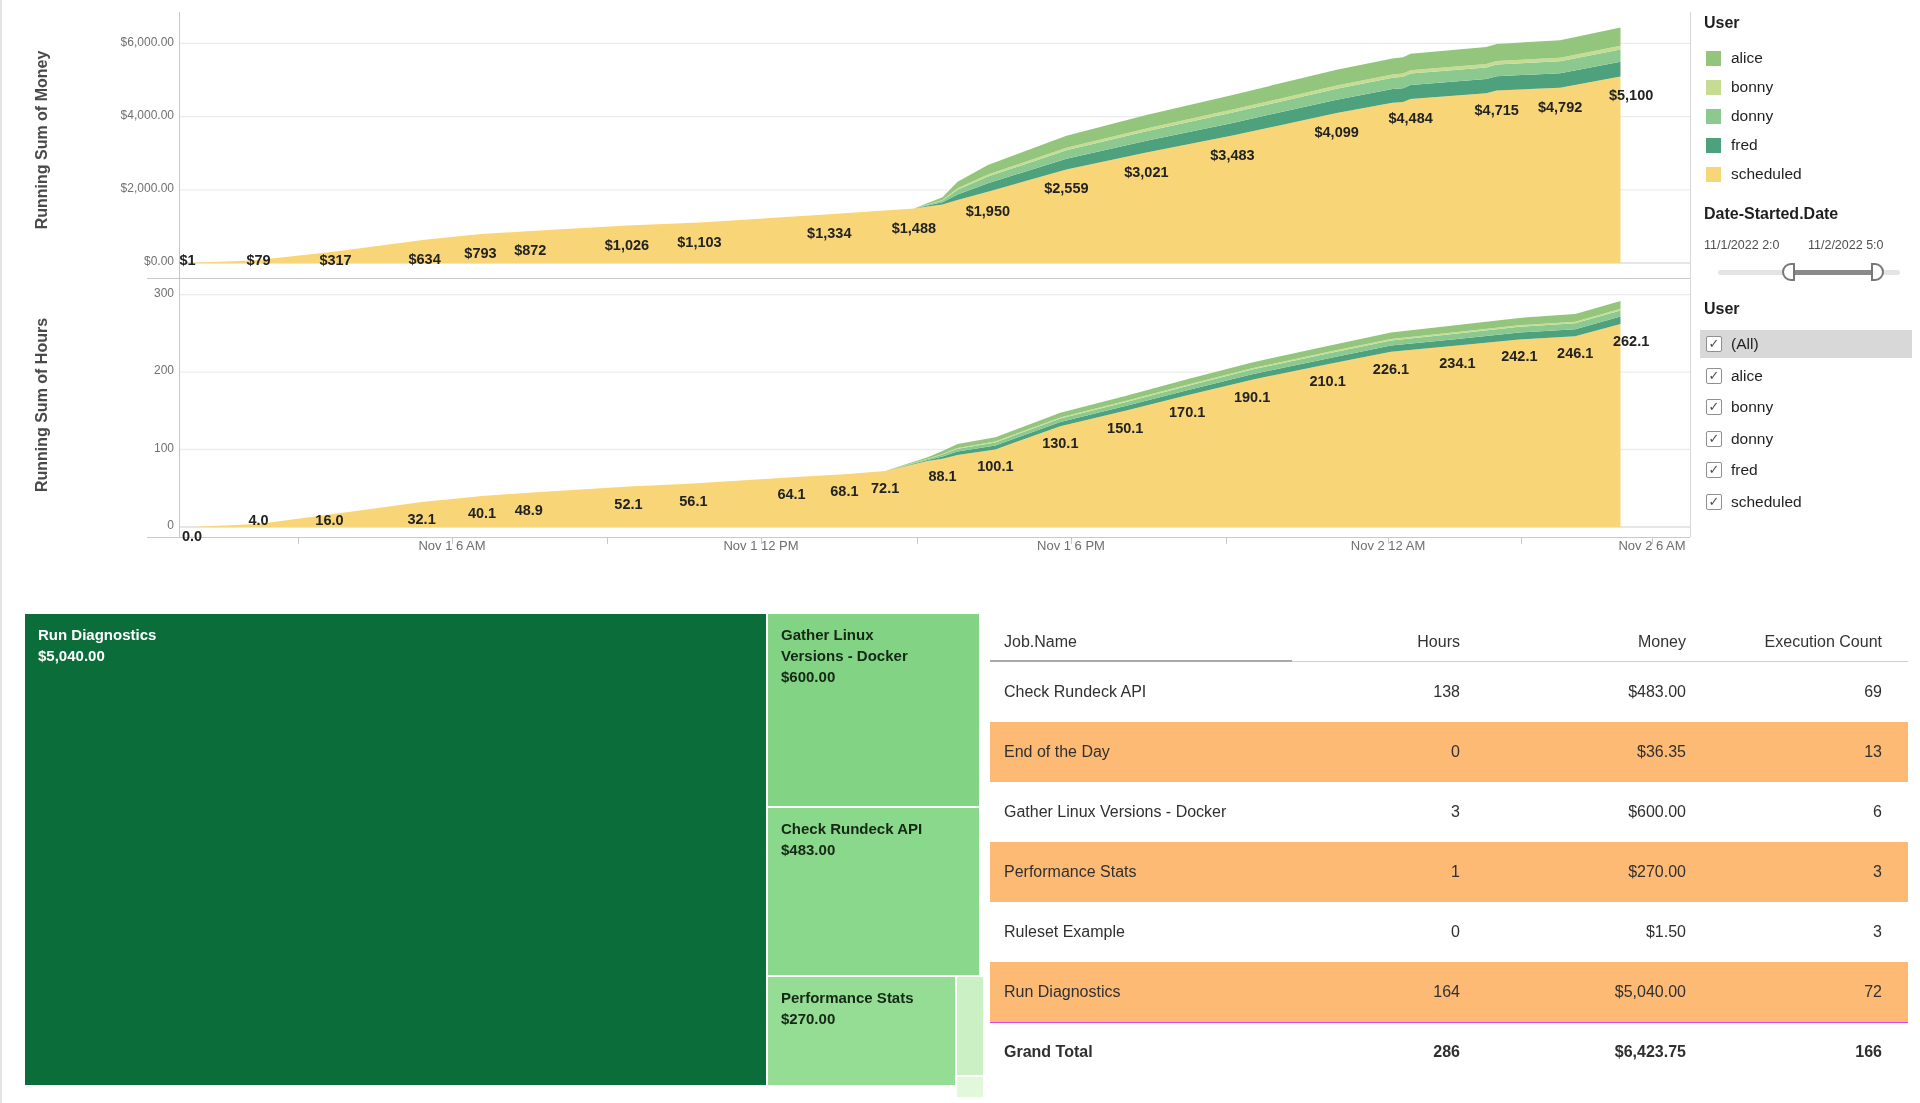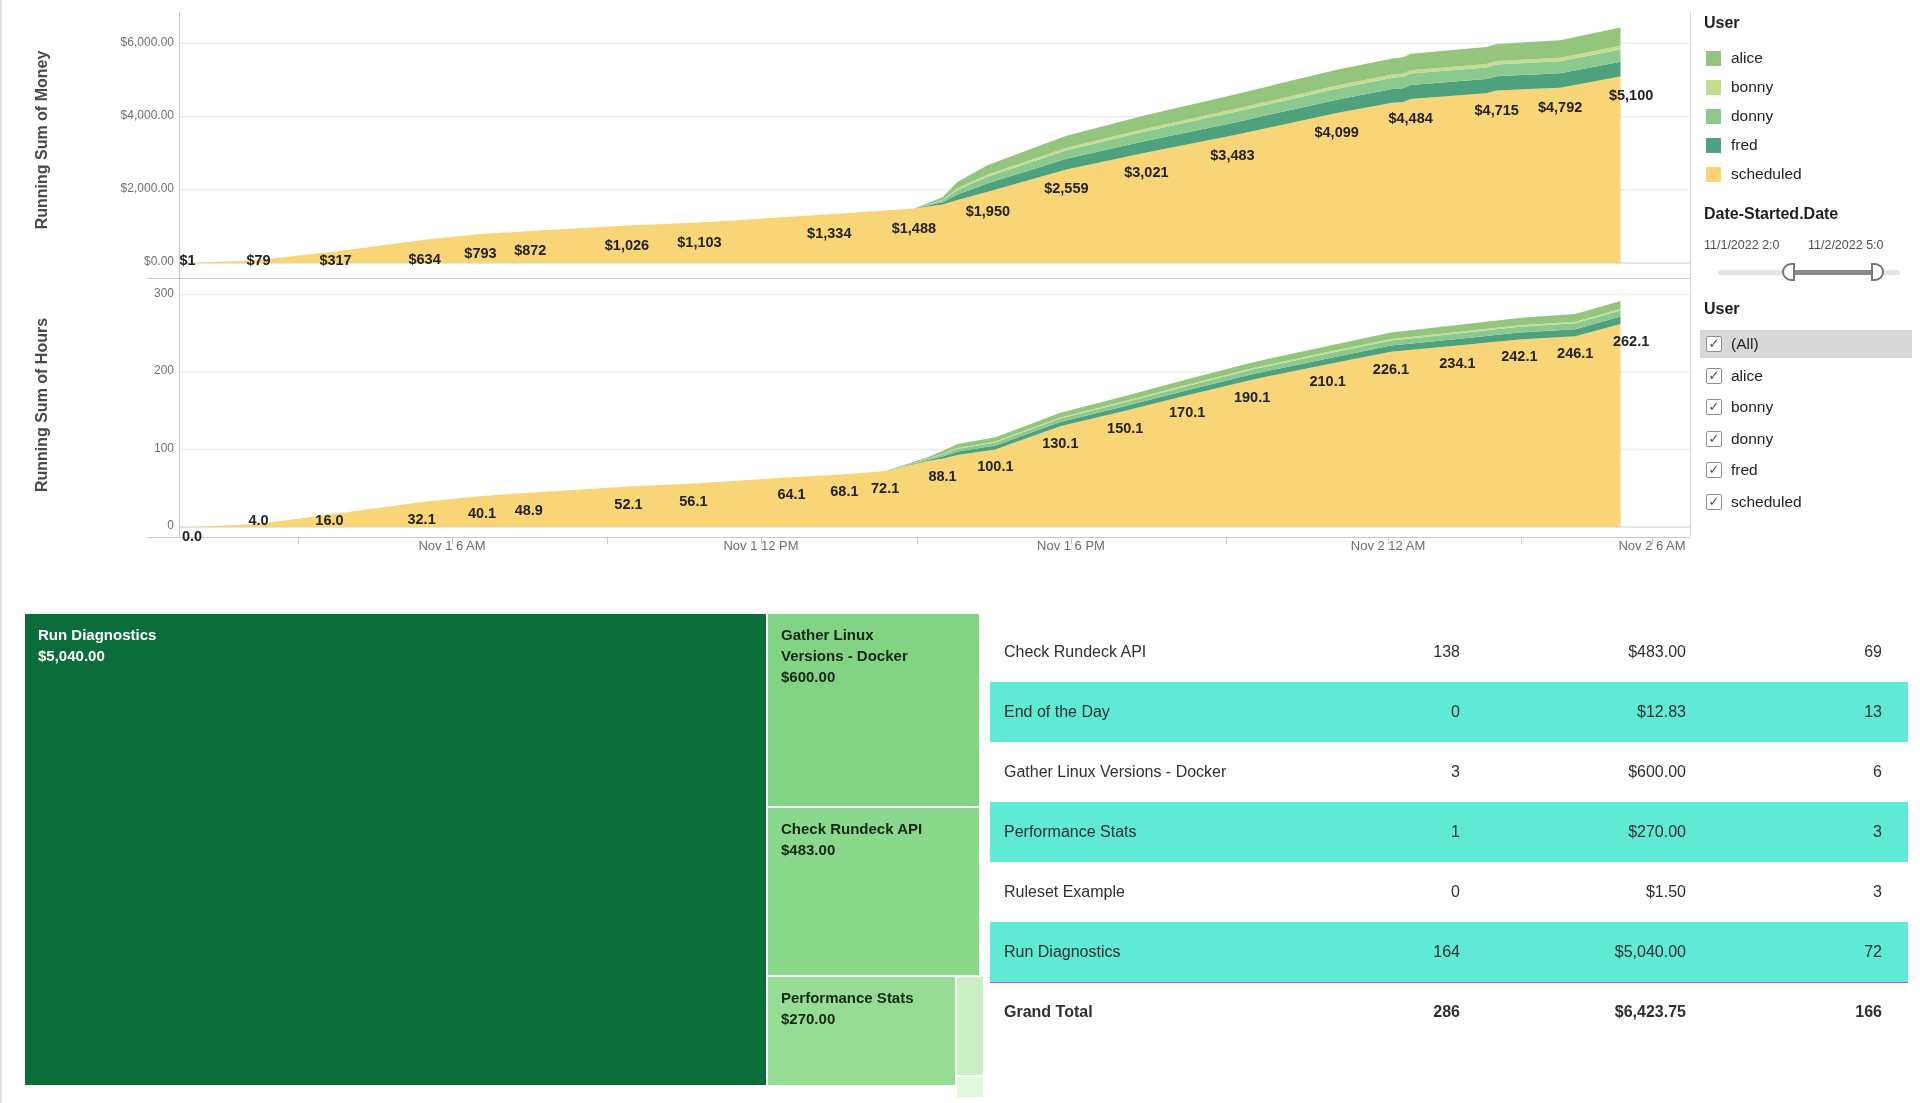--- a/index.html
+++ b/index.html
@@ -53,21 +53,21 @@
   .trow { display:flex; align-items:center; width:100%; }
   .tcell { font-size:16px; color:#303030; padding:0 14px 0 14px; }
   .c-name  { width:302px; text-align:left; line-height:22px; }
   .c-hours { width:182px; text-align:right; }
   .c-money { width:226px; text-align:right; }
   .c-exec  { width:196px; text-align:right; }
   .thead { height:40px; border-bottom:1px solid #cfcfcf; }
   .thead .tcell { color:#333; }
   .thead .c-name { border-bottom:2px solid #a9a9a9; height:40px; line-height:40px; }
   .tbody-row { height:60px; }
-  .tbody-row.shaded { background:#5eead4; }
+  .tbody-row.shaded { background:#fdba74; }
   .gt-row { height:58px; border-top:1px solid #d946ef; font-weight:700; }
   .gt-row .tcell { font-weight:700; }
 </style>
 </head>
 <body>
 
 <div id="dash">
 
   <div class="vtitle" style="left:-105px; top:131px;">Running Sum of Money</div>
   <div class="vtitle" style="left:-105px; top:396px;">Running Sum of Hours</div>
@@ -257,30 +257,36 @@
       </div>
       <div class="tm-cell" style="left: 743px; top: 363px; width: 187px; height: 108px; background: rgb(149, 221, 149);">
         <div class="tm-line" style="color: rgb(21, 40, 21);">Performance Stats</div>
         <div class="tm-line" style="color: rgb(21, 40, 21);">$270.00</div>
       </div>
       <div class="tm-cell" style="left: 932px; top: 363px; width: 22px; height: 98px; background: rgb(203, 240, 196);"></div>
       <div class="tm-cell" style="left: 932px; top: 463px; width: 22px; height: 8px; background: rgb(226, 248, 218);"></div>
     </div>
 
   <div id="jobtable">
+      <div class="trow thead">
+        <div class="tcell c-name">Job.Name</div>
+        <div class="tcell c-hours">Hours</div>
+        <div class="tcell c-money">Money</div>
+        <div class="tcell c-exec">Execution Count</div>
+      </div>
       <div class="trow tbody-row">
         <div class="tcell c-name">Check Rundeck API</div>
         <div class="tcell c-hours">138</div>
         <div class="tcell c-money">$483.00</div>
         <div class="tcell c-exec">69</div>
       </div>
       <div class="trow tbody-row shaded">
         <div class="tcell c-name">End of the Day</div>
         <div class="tcell c-hours">0</div>
-        <div class="tcell c-money">$12.83</div>
+        <div class="tcell c-money">$36.35</div>
         <div class="tcell c-exec">13</div>
       </div>
       <div class="trow tbody-row">
         <div class="tcell c-name">Gather Linux Versions - Docker</div>
         <div class="tcell c-hours">3</div>
         <div class="tcell c-money">$600.00</div>
         <div class="tcell c-exec">6</div>
       </div>
       <div class="trow tbody-row shaded">
         <div class="tcell c-name">Performance Stats</div>

